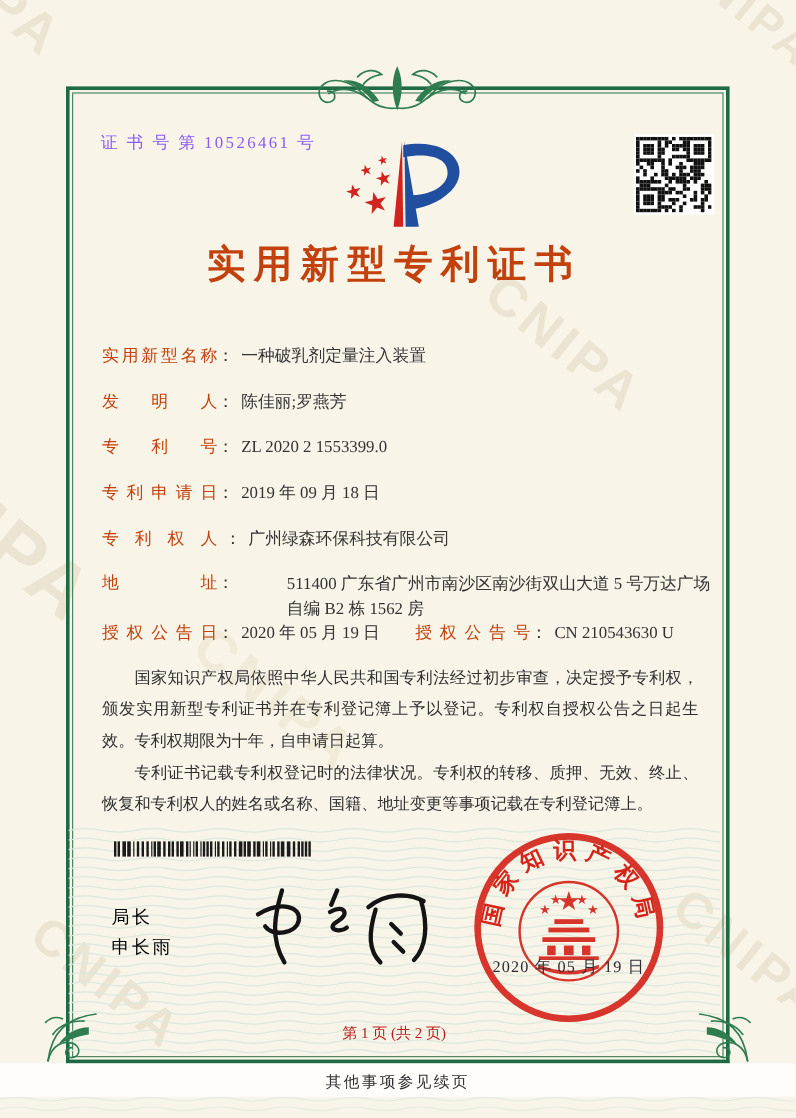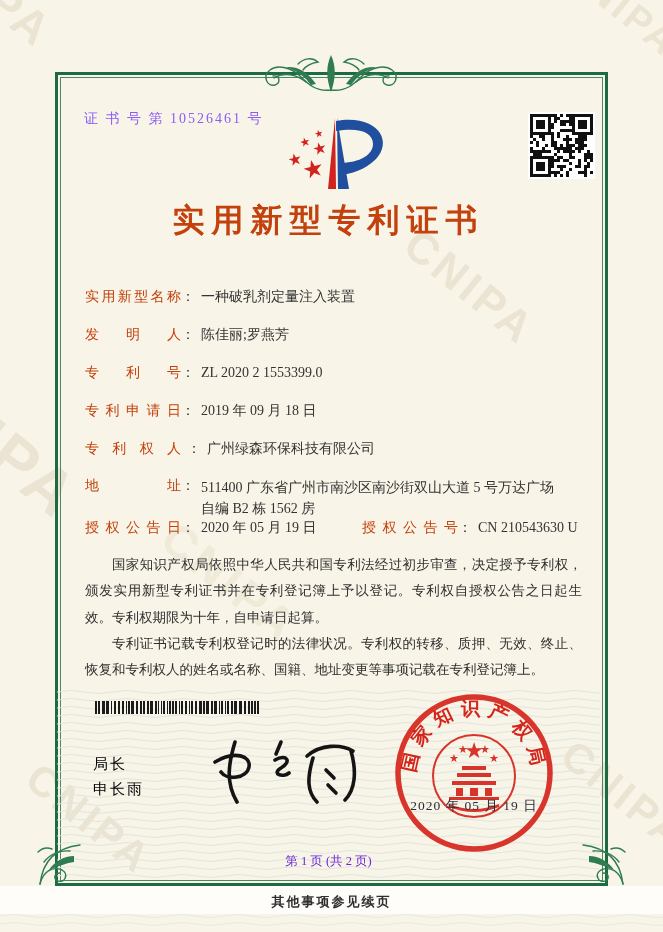--- a/index.html
+++ b/index.html
@@ -30,41 +30,41 @@
   }
   .logo{position:absolute;left:276px;top:92px;z-index:2;}
   .qr{position:absolute;left:528px;top:112px;z-index:2;background:#fff;padding:2px;}
   .title{
     position:absolute;left:55px;top:199px;width:547px;z-index:2;
     text-align:center;font-size:32px;font-weight:700;color:#c2410c;letter-spacing:7px;
   }
   .row{position:absolute;left:85px;z-index:2;font-size:14px;color:#333;white-space:nowrap;}
   .flabel{display:inline-block;width:96px;text-align:justify;text-align-last:justify;color:#c2410c;}
   .colon{margin-right:6px}
-  .addrval{display:inline-block;white-space:normal;width:410px;vertical-align:top;line-height:21px;}
-  .grant2{margin-left:42px}
+  .addrval{display:inline-block;white-space:normal;width:410px;vertical-align:top;line-height:21px;margin-left:38px;}
+  .grant2{margin-left:26px}
   .legal{
     position:absolute;left:85px;top:552px;width:497px;z-index:2;
     font-size:13.5px;line-height:1.95;color:#2f2f2f;text-align:justify;
   }
   .legal p{margin:0;text-indent:2em;}
   .bc{position:absolute;left:95px;top:701px;z-index:2;}
   .officer{position:absolute;left:93px;z-index:3;font-size:15px;color:#000000;
     font-family:"Liberation Sans","DejaVu Sans",sans-serif;letter-spacing:2px;}
   .sig{position:absolute;left:195px;top:736px;z-index:3;}
   .seal{position:absolute;left:393px;top:692px;z-index:3;}
   .sealdate{
     position:absolute;left:393px;top:797px;width:162px;z-index:4;text-align:center;
     font-size:13.5px;color:#2c2c34;letter-spacing:1px;white-space:nowrap;
   }
-  .pagenum{position:absolute;left:55px;top:853px;width:547px;text-align:center;z-index:2;font-size:12.5px;color:#6d28d9;}
+  .pagenum{position:absolute;left:55px;top:853px;width:547px;text-align:center;z-index:2;font-size:12.5px;color:#b91c1c;}
   .belowband{position:absolute;left:0;top:886px;width:663px;height:28px;background:#fefdfa;z-index:1;}
   .contnote{
     position:absolute;left:0;top:893px;width:663px;text-align:center;z-index:2;
-    font-size:13px;color:#2f2f2f;letter-spacing:2px;font-weight:bold;
+    font-size:13px;color:#2f2f2f;letter-spacing:2px;
   }
   .ornament{position:absolute;z-index:2;}
   .ornament path{stroke:#2e7c50;fill:none;stroke-width:1.4;stroke-linecap:round}
   .ornament .fillleaf{fill:#2e7c50;stroke:none}
 </style>
 </head>
 <body>
 
 <div class="wm" style="left:-95px;top:-40px;font-size:46px">CNIPA</div>
 <div class="wm" style="left:553px;top:-15px;font-size:38px">CNIPA</div>

